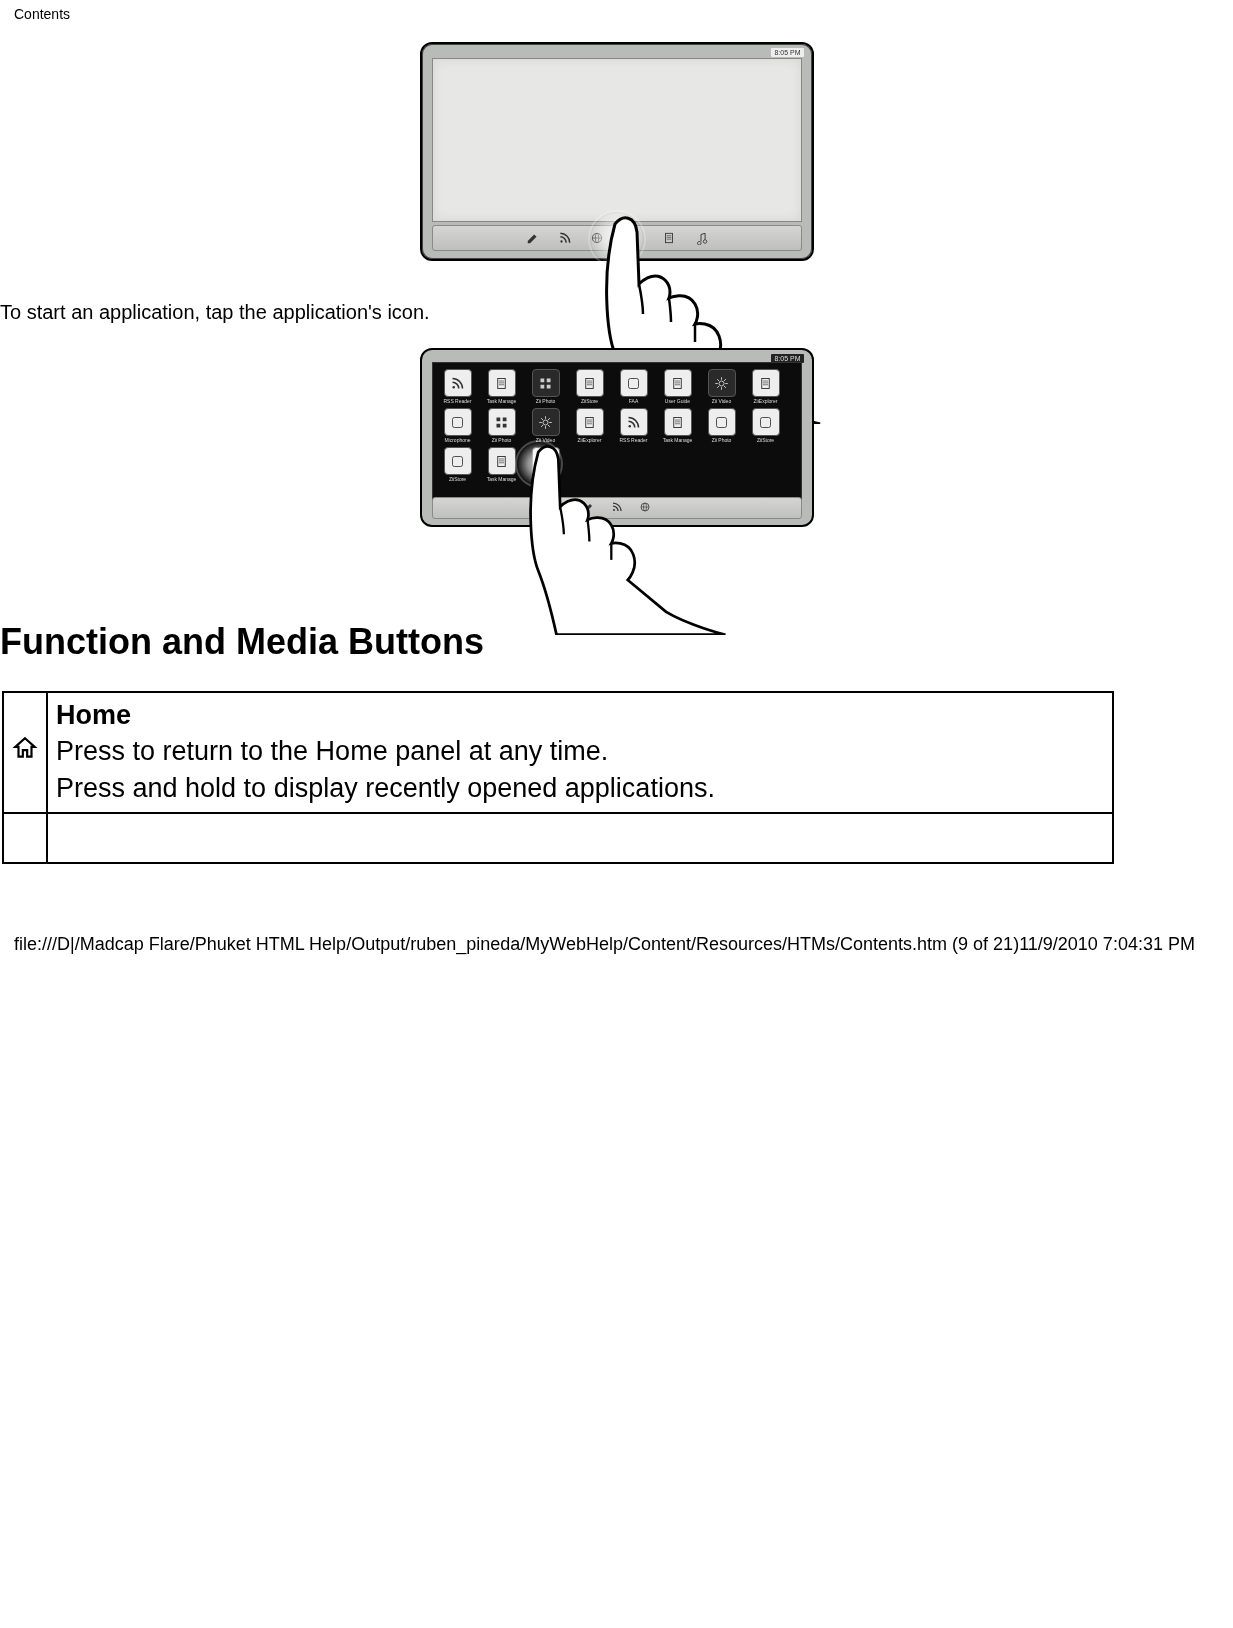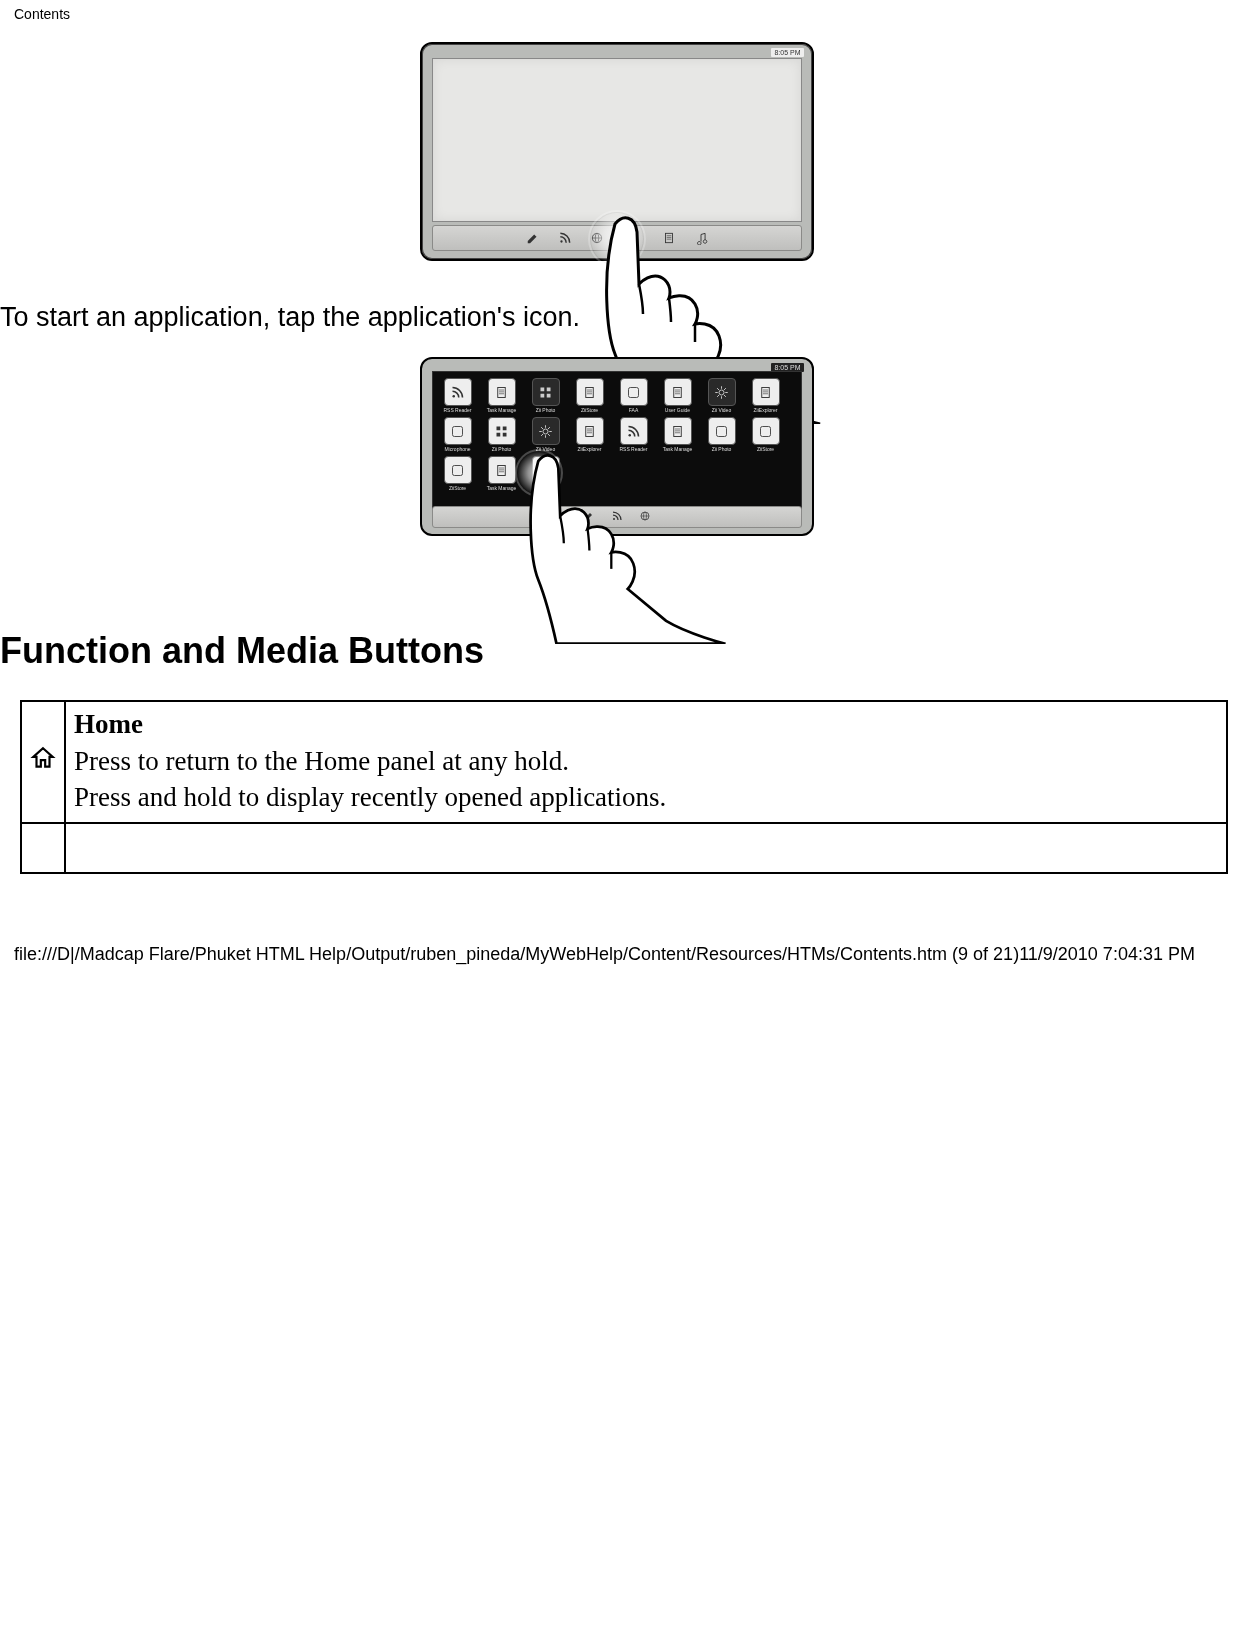--- a/index.html
+++ b/index.html
@@ -74,21 +74,21 @@
     pointer-events: none;
   }
 
   .hand {
     position: absolute;
     width: 230px;
     pointer-events: none;
   }
 
   .body-text {
-    font-size: 27px;
+    font-size: 20px;
     margin: 34px 0 22px 0;
     line-height: 1.35;
   }
 
   
   .device-apps {
     display: inline-block;
     position: relative;
     width: 390px;
     height: 175px;
@@ -144,23 +144,22 @@
   .dock2 .dicon svg { width:12px; height:12px; }
 
   h2.section-title {
     font-size: 36px;
     font-weight: bold;
     margin: 90px 4px 28px 0;
   }
 
   table.buttons {
     border-collapse: collapse;
-    width: 1208px;
-    margin-left: 20px;
-    font-family: Liberation Serif, serif;
+    width: 1112px;
+    margin-left: 2px;
   }
   table.buttons td {
     border: 2px solid #000;
     padding: 4px 8px 6px 8px;
     vertical-align: middle;
     font-size: 27px;
     line-height: 1.35;
   }
   table.buttons td.iconcell {
     width: 34px;
@@ -486,21 +485,21 @@
   <h2 class="section-title">Function and Media Buttons</h2>
 
   <table class="buttons">
     <tbody>
         <tr>
       <td class="iconcell"><svg viewBox="0 0 24 24">
               <use href="#svg-home"></use>
             </svg></td>
       <td>
         <span class="rowtitle">Home</span><br>
-        <span>Press to return to the Home panel at any hold.</span><br>
+        <span>Press to return to the Home panel at any time.</span><br>
         <span>Press and hold to display recently opened applications.</span>
       </td>
     </tr>
     <tr>
       <td class="iconcell" style="height:40px;"></td>
       <td></td>
     </tr>
   </tbody>
     </table>
 

